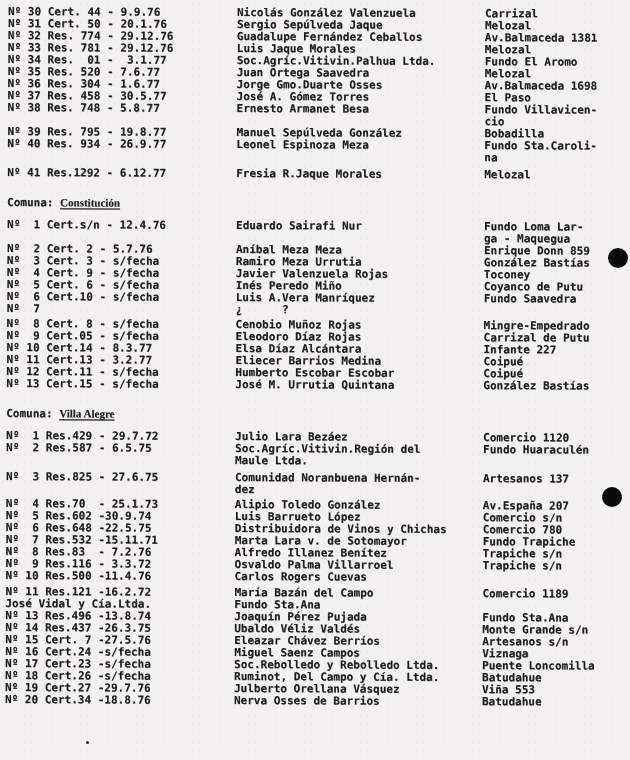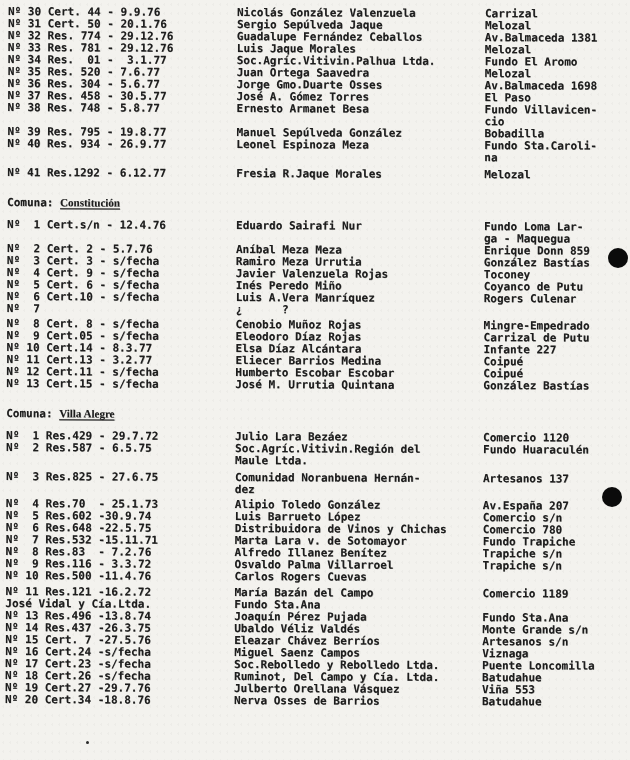--- a/index.html
+++ b/index.html
@@ -66,21 +66,21 @@
     <span class="c3">Fundo El Aromo</span>
   </div>
 
   <div class="row">
     <span class="c1">Nº 35 Res. 520 - 7.6.77</span>
     <span class="c2">Juan Ortega Saavedra</span>
     <span class="c3">Melozal</span>
   </div>
 
   <div class="row">
-    <span class="c1">Nº 36 Res. 304 - 5.6.77</span>
+    <span class="c1">Nº 36 Res. 304 - 1.6.77</span>
     <span class="c2">Jorge Gmo.Duarte Osses</span>
     <span class="c3">Av.Balmaceda 1698</span>
   </div>
 
   <div class="row">
     <span class="c1">Nº 37 Res. 458 - 30.5.77</span>
     <span class="c2">José A. Gómez Torres</span>
     <span class="c3">El Paso</span>
   </div>
 
@@ -145,21 +145,21 @@
 
   <div class="row">
     <span class="c1">Nº  5 Cert. 6 - s/fecha</span>
     <span class="c2">Inés Peredo Miño</span>
     <span class="c3">Coyanco de Putu</span>
   </div>
 
   <div class="row">
     <span class="c1">Nº  6 Cert.10 - s/fecha</span>
     <span class="c2">Luis A.Vera Manríquez</span>
-    <span class="c3">Rogers Culenar</span>
+    <span class="c3">Fundo Saavedra</span>
   </div>
 
   <div class="row">
     <span class="c1">Nº  7</span>
     <span class="c2">¿      ?</span>
     <span class="c3"></span>
   </div>
 
   <div class="row" style="margin-top: 3px;">
     <span class="c1">Nº  8 Cert. 8 - s/fecha</span>

